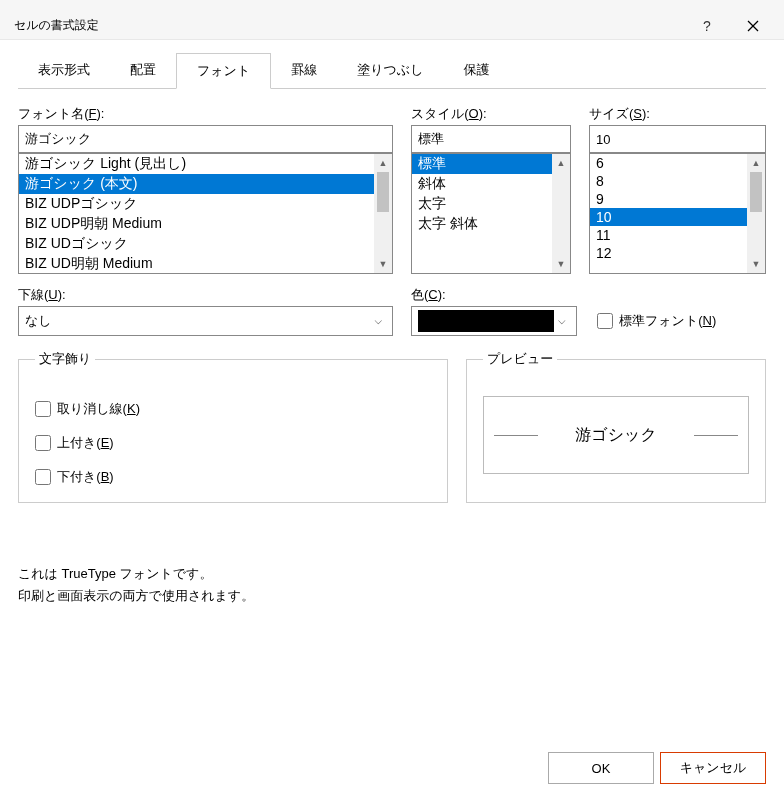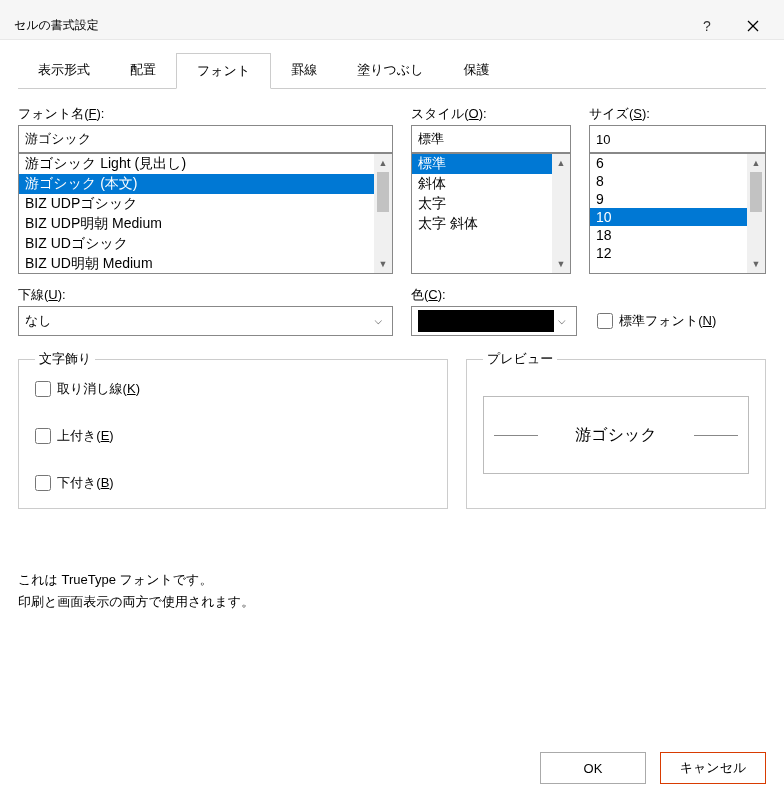--- a/index.html
+++ b/index.html
@@ -123,21 +123,21 @@
   width: 16px; height: 16px;
 }
 .groups-row { display: flex; margin-top: 14px; gap: 18px; }
 fieldset {
   border: 1px solid #ccc;
   padding: 12px 16px 16px 16px;
 }
 fieldset.decor { width: 430px; }
 fieldset.preview { flex: 1; }
 legend { font-size: 13px; padding: 0 4px; }
-.check-col { display: flex; flex-direction: column; gap: 29px; margin-top: 0;}
+.check-col { display: flex; flex-direction: column; gap: 16px; margin-top: 20px;}
 .preview-box {
   border: 1px solid #bbb;
   height: 78px;
   margin-top: 16px;
   display: flex;
   align-items: center;
   justify-content: center;
   font-size: 16px;
   position: relative;
 }
@@ -153,21 +153,21 @@
 .info {
   margin-top: 60px;
   font-size: 13px;
   line-height: 1.7;
 }
 .footer {
   position: absolute;
   bottom: 16px;
   right: 18px;
   display: flex;
-  gap: 14px;
+  gap: 6px;
 }
 .footer button {
   width: 106px;
   height: 32px;
   font-size: 13px;
   background: #fff;
   border: 1px solid #aaa;
   cursor: pointer;
 }
 .footer button.cancel { border: 1.5px solid #d83b01; }
@@ -238,21 +238,21 @@
       </div>
       <div class="col-size">
         <div class="label">サイズ(<u>S</u>):</div>
         <input class="textbox" value="10" style="">
         <div class="listbox">
           <div class="listbox-inner" id="size-list">
               <div class="listitem">6</div>
               <div class="listitem">8</div>
               <div class="listitem">9</div>
               <div class="listitem selected">10</div>
-              <div class="listitem">18</div>
+              <div class="listitem">11</div>
               <div class="listitem">12</div>
             </div>
           <div class="scrollbar">
             <div class="arrow">▲</div>
             <div class="thumb"></div>
             <div class="track"></div>
             <div class="arrow">▼</div>
           </div>
         </div>
       </div>

